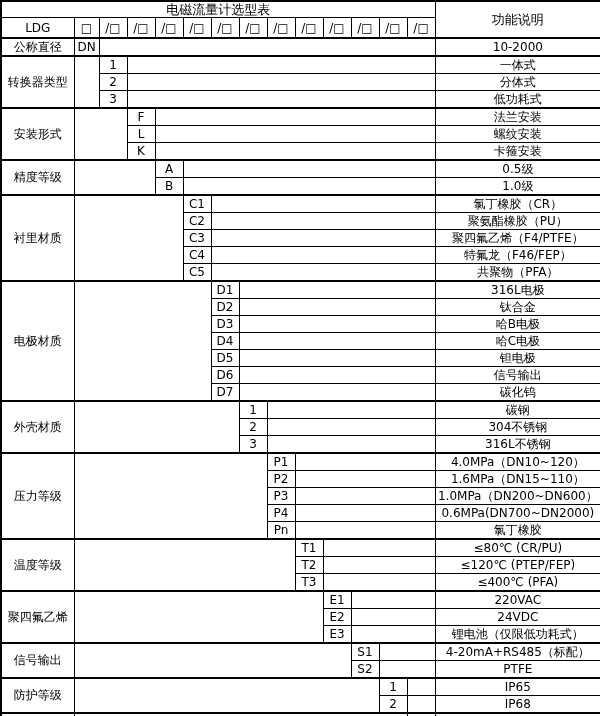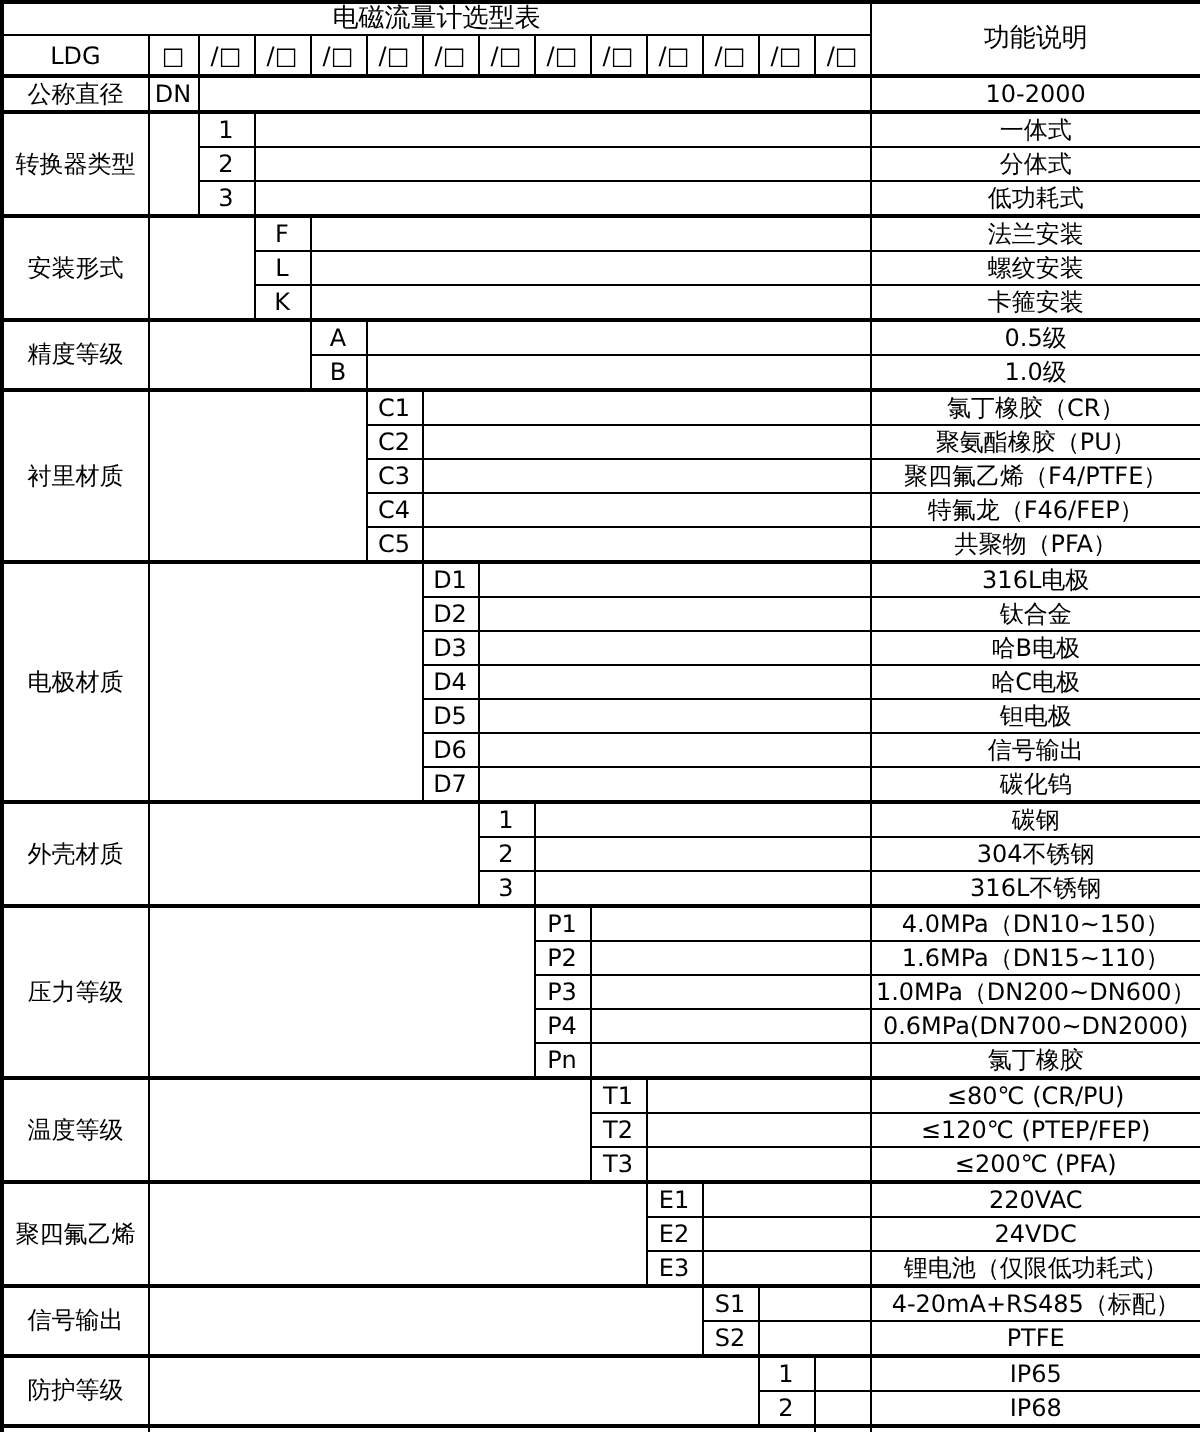--- a/index.html
+++ b/index.html
@@ -199,21 +199,21 @@
   <td>3</td>
   <td colspan="6"></td>
   <td class="fn">316L不锈钢</td>
 </tr>
 
 <tr class="sec">
   <td class="lab" rowspan="5">压力等级</td>
   <td rowspan="5" colspan="7"></td>
   <td>P1</td>
   <td colspan="5"></td>
-  <td class="fn left">4.0MPa（DN10~150）</td>
+  <td class="fn left">4.0MPa（DN10~120）</td>
 </tr>
 <tr>
   <td>P2</td>
   <td colspan="5"></td>
   <td class="fn left">1.6MPa（DN15~110）</td>
 </tr>
 <tr>
   <td>P3</td>
   <td colspan="5"></td>
   <td class="fn left">1.0MPa（DN200~DN600）</td>
@@ -237,21 +237,21 @@
   <td class="fn">≤80℃ (CR/PU)</td>
 </tr>
 <tr>
   <td>T2</td>
   <td colspan="4"></td>
   <td class="fn">≤120℃ (PTEP/FEP)</td>
 </tr>
 <tr>
   <td>T3</td>
   <td colspan="4"></td>
-  <td class="fn">≤200℃ (PFA)</td>
+  <td class="fn">≤400℃ (PFA)</td>
 </tr>
 
 <tr class="sec">
   <td class="lab" rowspan="3">聚四氟乙烯</td>
   <td rowspan="3" colspan="9"></td>
   <td>E1</td>
   <td colspan="3"></td>
   <td class="fn">220VAC</td>
 </tr>
 <tr>

